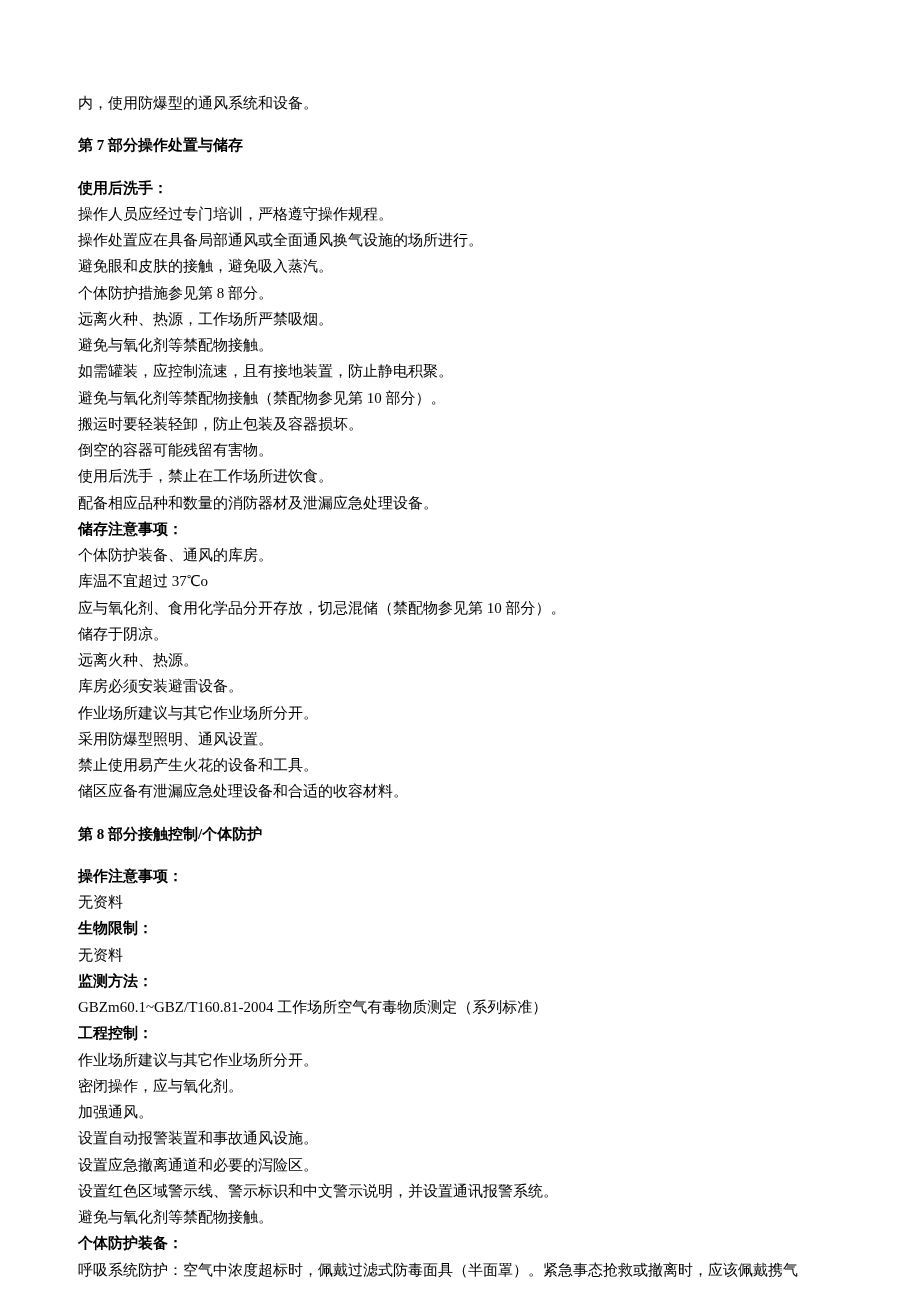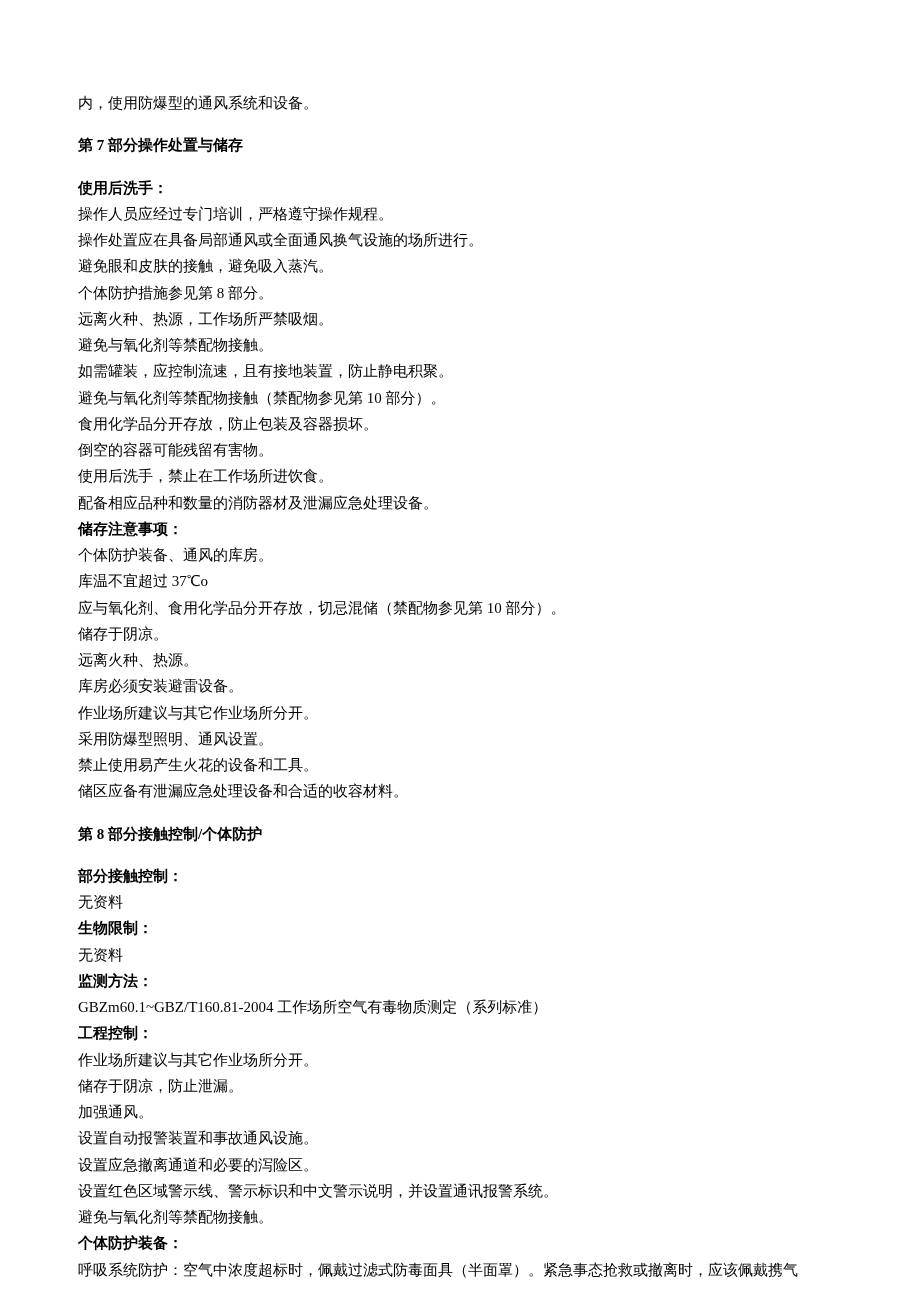--- a/index.html
+++ b/index.html
@@ -37,51 +37,51 @@
 
 <p class="line bold-label">使用后洗手：</p>
 <p class="line">操作人员应经过专门培训，严格遵守操作规程。</p>
 <p class="line">操作处置应在具备局部通风或全面通风换气设施的场所进行。</p>
 <p class="line">避免眼和皮肤的接触，避免吸入蒸汽。</p>
 <p class="line">个体防护措施参见第 8 部分。</p>
 <p class="line">远离火种、热源，工作场所严禁吸烟。</p>
 <p class="line">避免与氧化剂等禁配物接触。</p>
 <p class="line">如需罐装，应控制流速，且有接地装置，防止静电积聚。</p>
 <p class="line">避免与氧化剂等禁配物接触（禁配物参见第 10 部分）。</p>
-<p class="line">食用化学品分开存放，防止包装及容器损坏。</p>
+<p class="line">搬运时要轻装轻卸，防止包装及容器损坏。</p>
 <p class="line">倒空的容器可能残留有害物。</p>
 <p class="line">使用后洗手，禁止在工作场所进饮食。</p>
 <p class="line">配备相应品种和数量的消防器材及泄漏应急处理设备。</p>
 
 <p class="line bold-label">储存注意事项：</p>
 <p class="line">个体防护装备、通风的库房。</p>
 <p class="line">库温不宜超过 37℃o</p>
 <p class="line">应与氧化剂、食用化学品分开存放，切忌混储（禁配物参见第 10 部分）。</p>
 <p class="line">储存于阴凉。</p>
 <p class="line">远离火种、热源。</p>
 <p class="line">库房必须安装避雷设备。</p>
 <p class="line">作业场所建议与其它作业场所分开。</p>
 <p class="line">采用防爆型照明、通风设置。</p>
 <p class="line">禁止使用易产生火花的设备和工具。</p>
 <p class="line">储区应备有泄漏应急处理设备和合适的收容材料。</p>
 
 <p class="section-title">第 8 部分接触控制/个体防护</p>
 
-<p class="line bold-label">部分接触控制：</p>
+<p class="line bold-label">操作注意事项：</p>
 <p class="line">无资料</p>
 
 <p class="line bold-label">生物限制：</p>
 <p class="line">无资料</p>
 
 <p class="line bold-label">监测方法：</p>
 <p class="line">GBZm60.1~GBZ/T160.81-2004 工作场所空气有毒物质测定（系列标准）</p>
 
 <p class="line bold-label">工程控制：</p>
 <p class="line">作业场所建议与其它作业场所分开。</p>
-<p class="line">储存于阴凉，防止泄漏。</p>
+<p class="line">密闭操作，应与氧化剂。</p>
 <p class="line">加强通风。</p>
 <p class="line">设置自动报警装置和事故通风设施。</p>
 <p class="line">设置应急撤离通道和必要的泻险区。</p>
 <p class="line">设置红色区域警示线、警示标识和中文警示说明，并设置通讯报警系统。</p>
 <p class="line">避免与氧化剂等禁配物接触。</p>
 
 <p class="line bold-label">个体防护装备：</p>
 <p class="line">呼吸系统防护：空气中浓度超标时，佩戴过滤式防毒面具（半面罩）。紧急事态抢救或撤离时，应该佩戴携气</p>
 
 </body></html>

